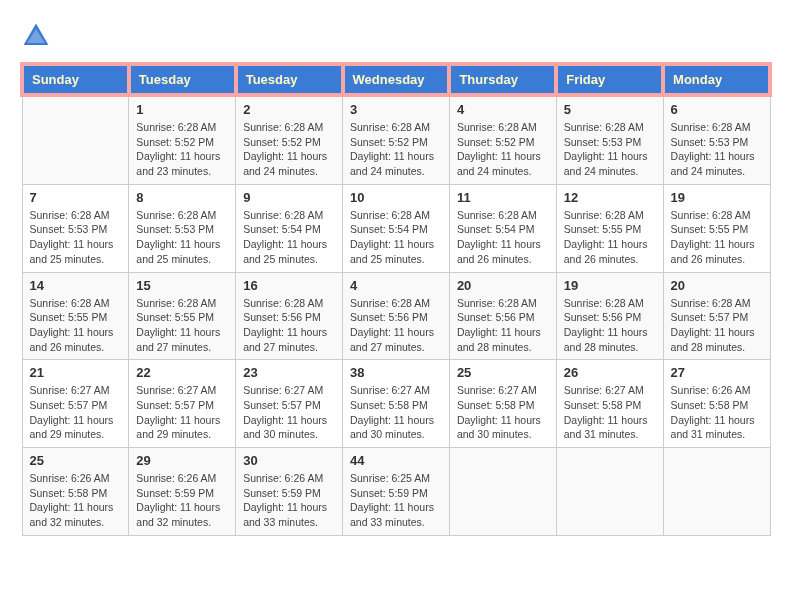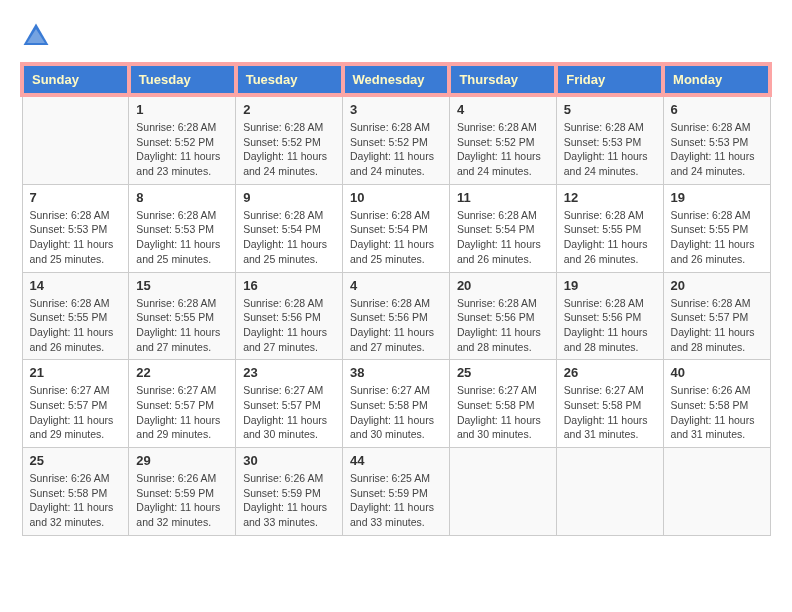--- a/index.html
+++ b/index.html
@@ -236,21 +236,21 @@
         </td>
         <td>
           <span class="day-number">25</span>
           <div class="day-info">Sunrise: 6:27 AM<br>Sunset: 5:58 PM<br>Daylight: 11 hours and 30 minutes.</div>
         </td>
         <td>
           <span class="day-number">26</span>
           <div class="day-info">Sunrise: 6:27 AM<br>Sunset: 5:58 PM<br>Daylight: 11 hours and 31 minutes.</div>
         </td>
         <td>
-          <span class="day-number">40</span>
+          <span class="day-number">27</span>
           <div class="day-info">Sunrise: 6:26 AM<br>Sunset: 5:58 PM<br>Daylight: 11 hours and 31 minutes.</div>
         </td>
       </tr>
       <tr>
         <td>
           <span class="day-number">25</span>
           <div class="day-info">Sunrise: 6:26 AM<br>Sunset: 5:58 PM<br>Daylight: 11 hours and 32 minutes.</div>
         </td>
         <td>
           <span class="day-number">29</span>

